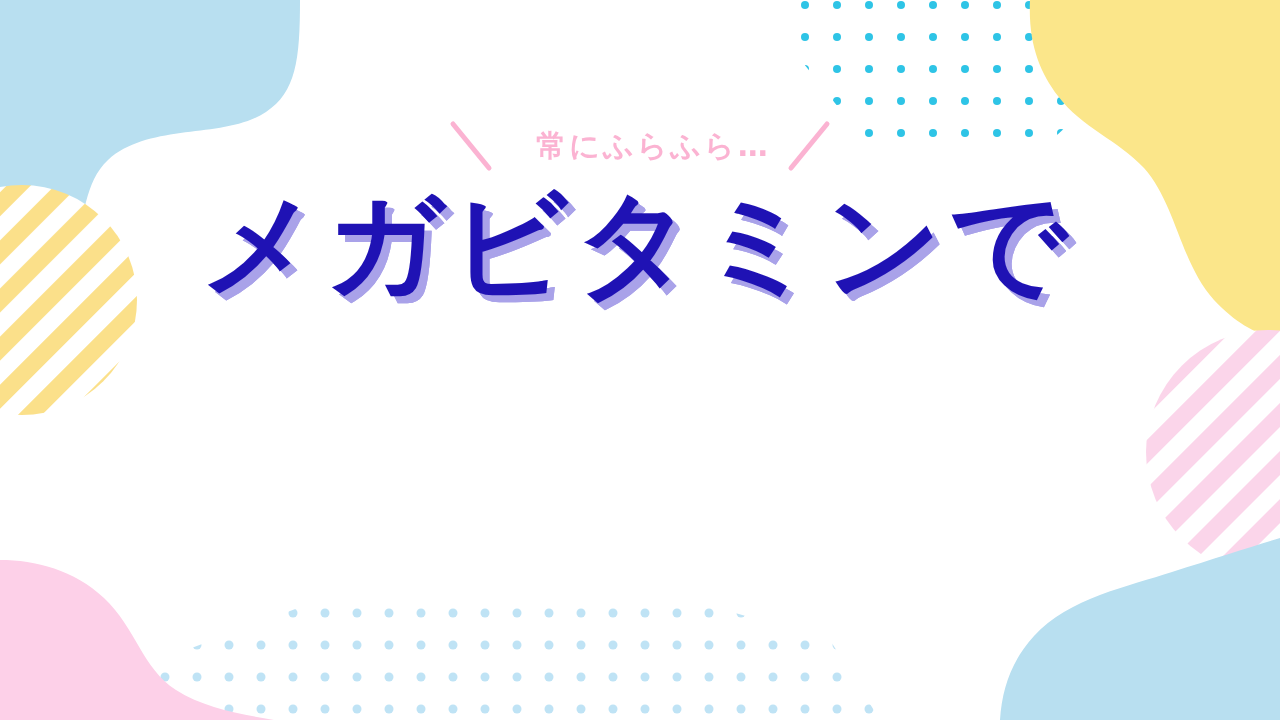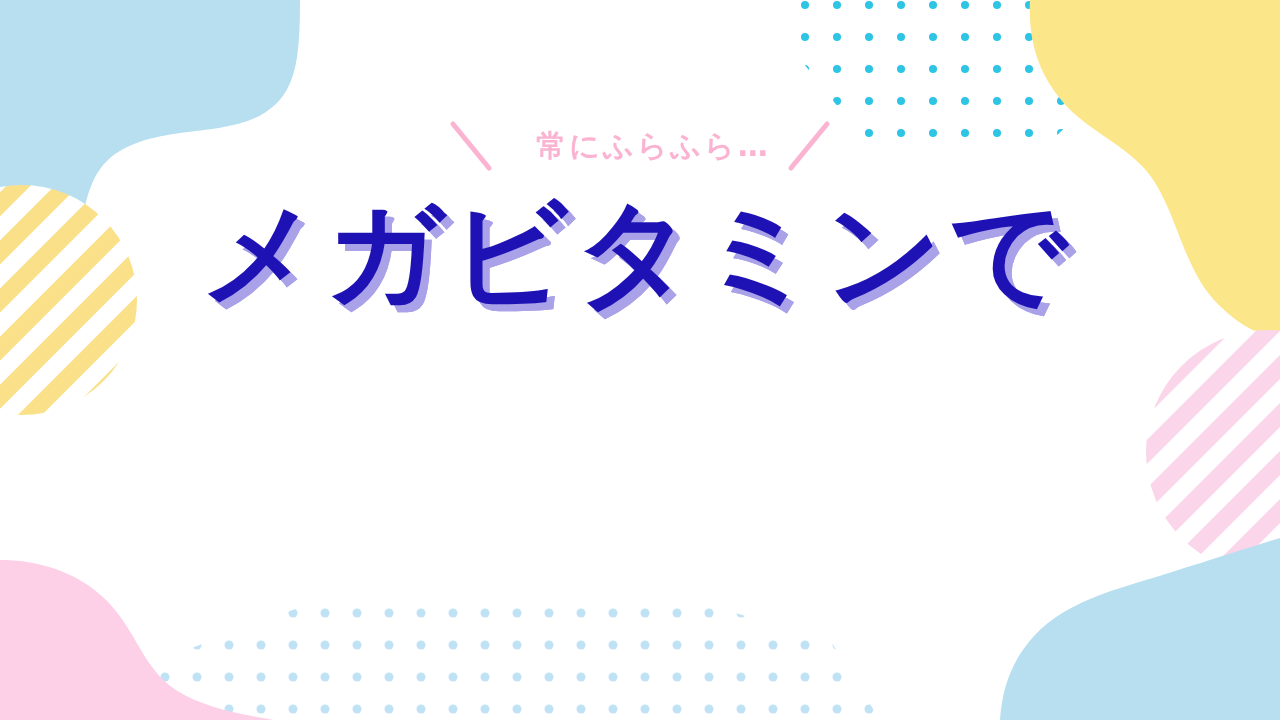--- a/index.html
+++ b/index.html
@@ -71,21 +71,21 @@
   .headline {
     margin-top:14px;
     display:flex;
     flex-direction:column;
     align-items:center;
     gap:10px;
   }
 
   .headline-line {
     position:relative;
-    font-family:Liberation Sans, sans-serif;
+    font-family:Liberation Mono, monospace;
     font-size:116px;
     font-weight:700;
     line-height:1.13;
     letter-spacing:6px;
     color:#1f12b4;
     white-space:nowrap;
     text-shadow:
        7px 7px 0 #a9a2e9,
        7px 7px 0 #a9a2e9;
     padding-right:6px;

